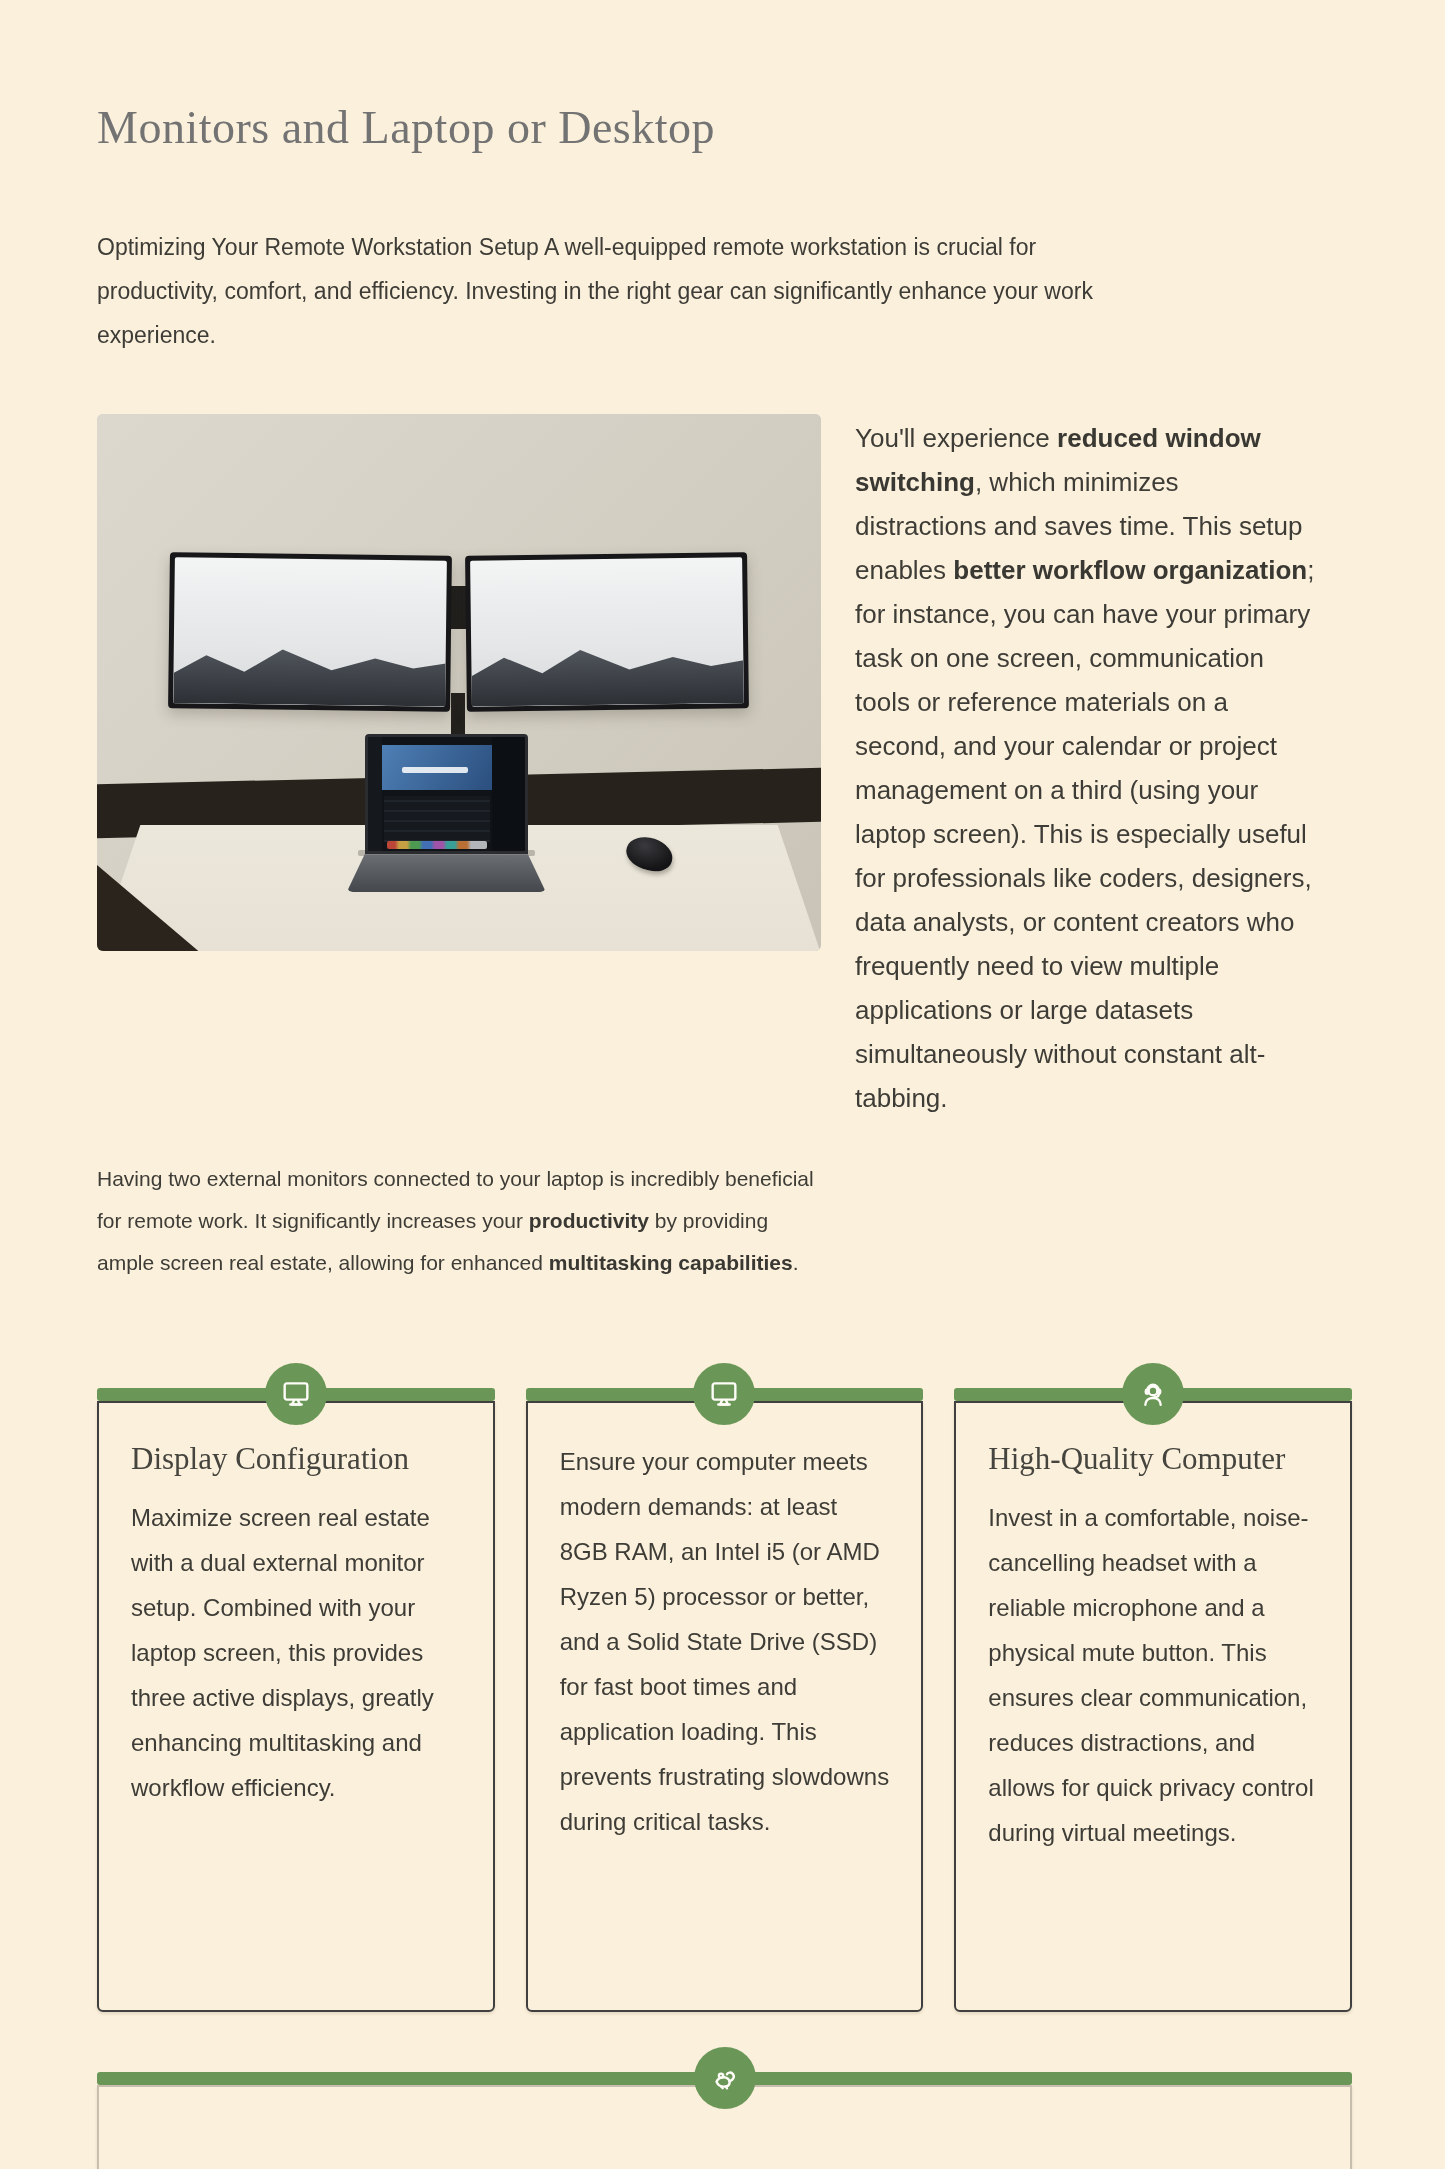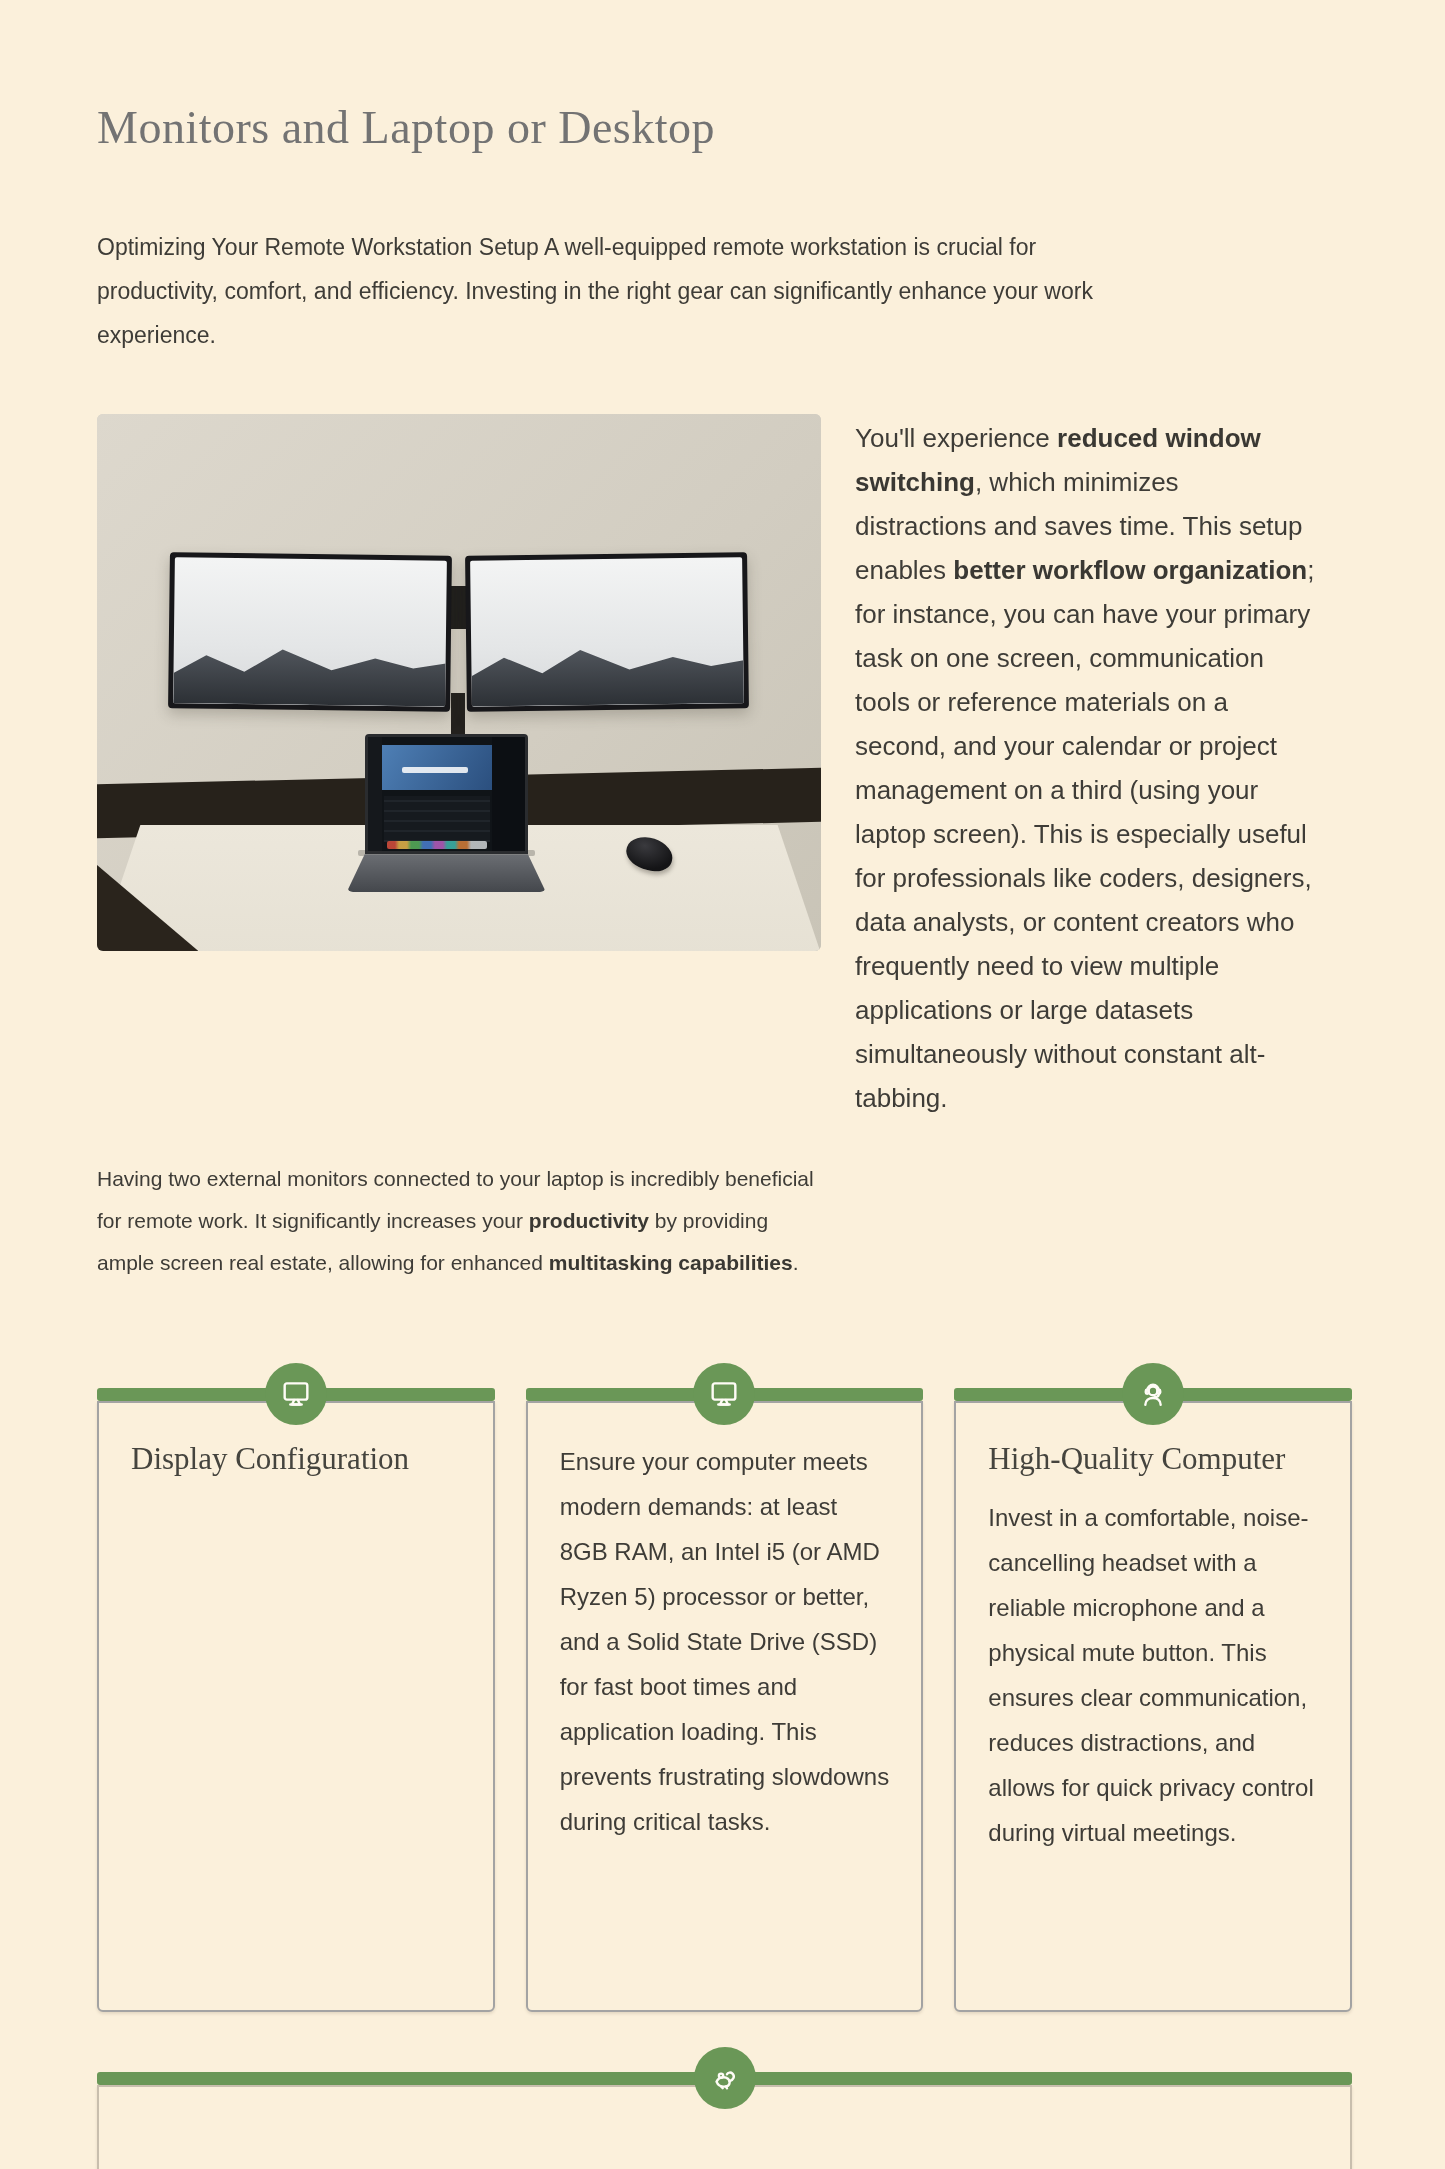--- a/index.html
+++ b/index.html
@@ -93,21 +93,21 @@
   .accent-bar { height: 13px; background: #6a9757; border-radius: 3px; }
   .icon-circle {
     position: absolute; left: 50%; top: -25px; transform: translateX(-50%);
     width: 62px; height: 62px; border-radius: 50%;
     background: #6a9757; z-index: 2;
     display: flex; align-items: center; justify-content: center;
   }
   .icon-circle svg { width: 34px; height: 34px; stroke: #fefcf6; fill: none; stroke-width: 1.7; stroke-linecap: round; stroke-linejoin: round; }
   .card-box {
     margin-top: 0;
-    border: 2px solid #a3a3a3;
+    border: 2px solid #404040;
     border-radius: 0 0 6px 6px;
     min-height: 611px;
     padding: 36px 32px 30px 32px;
     background: #fbf0db;
     box-shadow: 0 2px 3px rgba(90,80,60,.14);
   }
   .card-title {
     font-family: "Liberation Serif", serif;
     font-weight: 400;
     font-size: 31px;
@@ -180,20 +180,21 @@
       <div class="icon-circle">
         <svg viewBox="0 0 24 24">
           <rect x="4" y="4.5" width="16" height="11.5" rx="1.6"></rect>
           <path d="M10.7 16.3 L9.2 19.4 H14.8 L13.3 16.3"></path>
           <line x1="8" y1="19.4" x2="16" y2="19.4"></line>
         </svg>
       </div>
       <div class="accent-bar"></div>
       <div class="card-box">
         <h2 class="card-title">Display Configuration</h2>
+        <p class="card-body">Maximize screen real estate with a dual external monitor setup. Combined with your laptop screen, this provides three active displays, greatly enhancing multitasking and workflow efficiency.</p>
       </div>
     </div>
 
     <div class="card">
       <div class="icon-circle">
         <svg viewBox="0 0 24 24">
           <rect x="4" y="4.5" width="16" height="11.5" rx="1.6"></rect>
           <path d="M10.7 16.3 L9.2 19.4 H14.8 L13.3 16.3"></path>
           <line x1="8" y1="19.4" x2="16" y2="19.4"></line>
         </svg>

